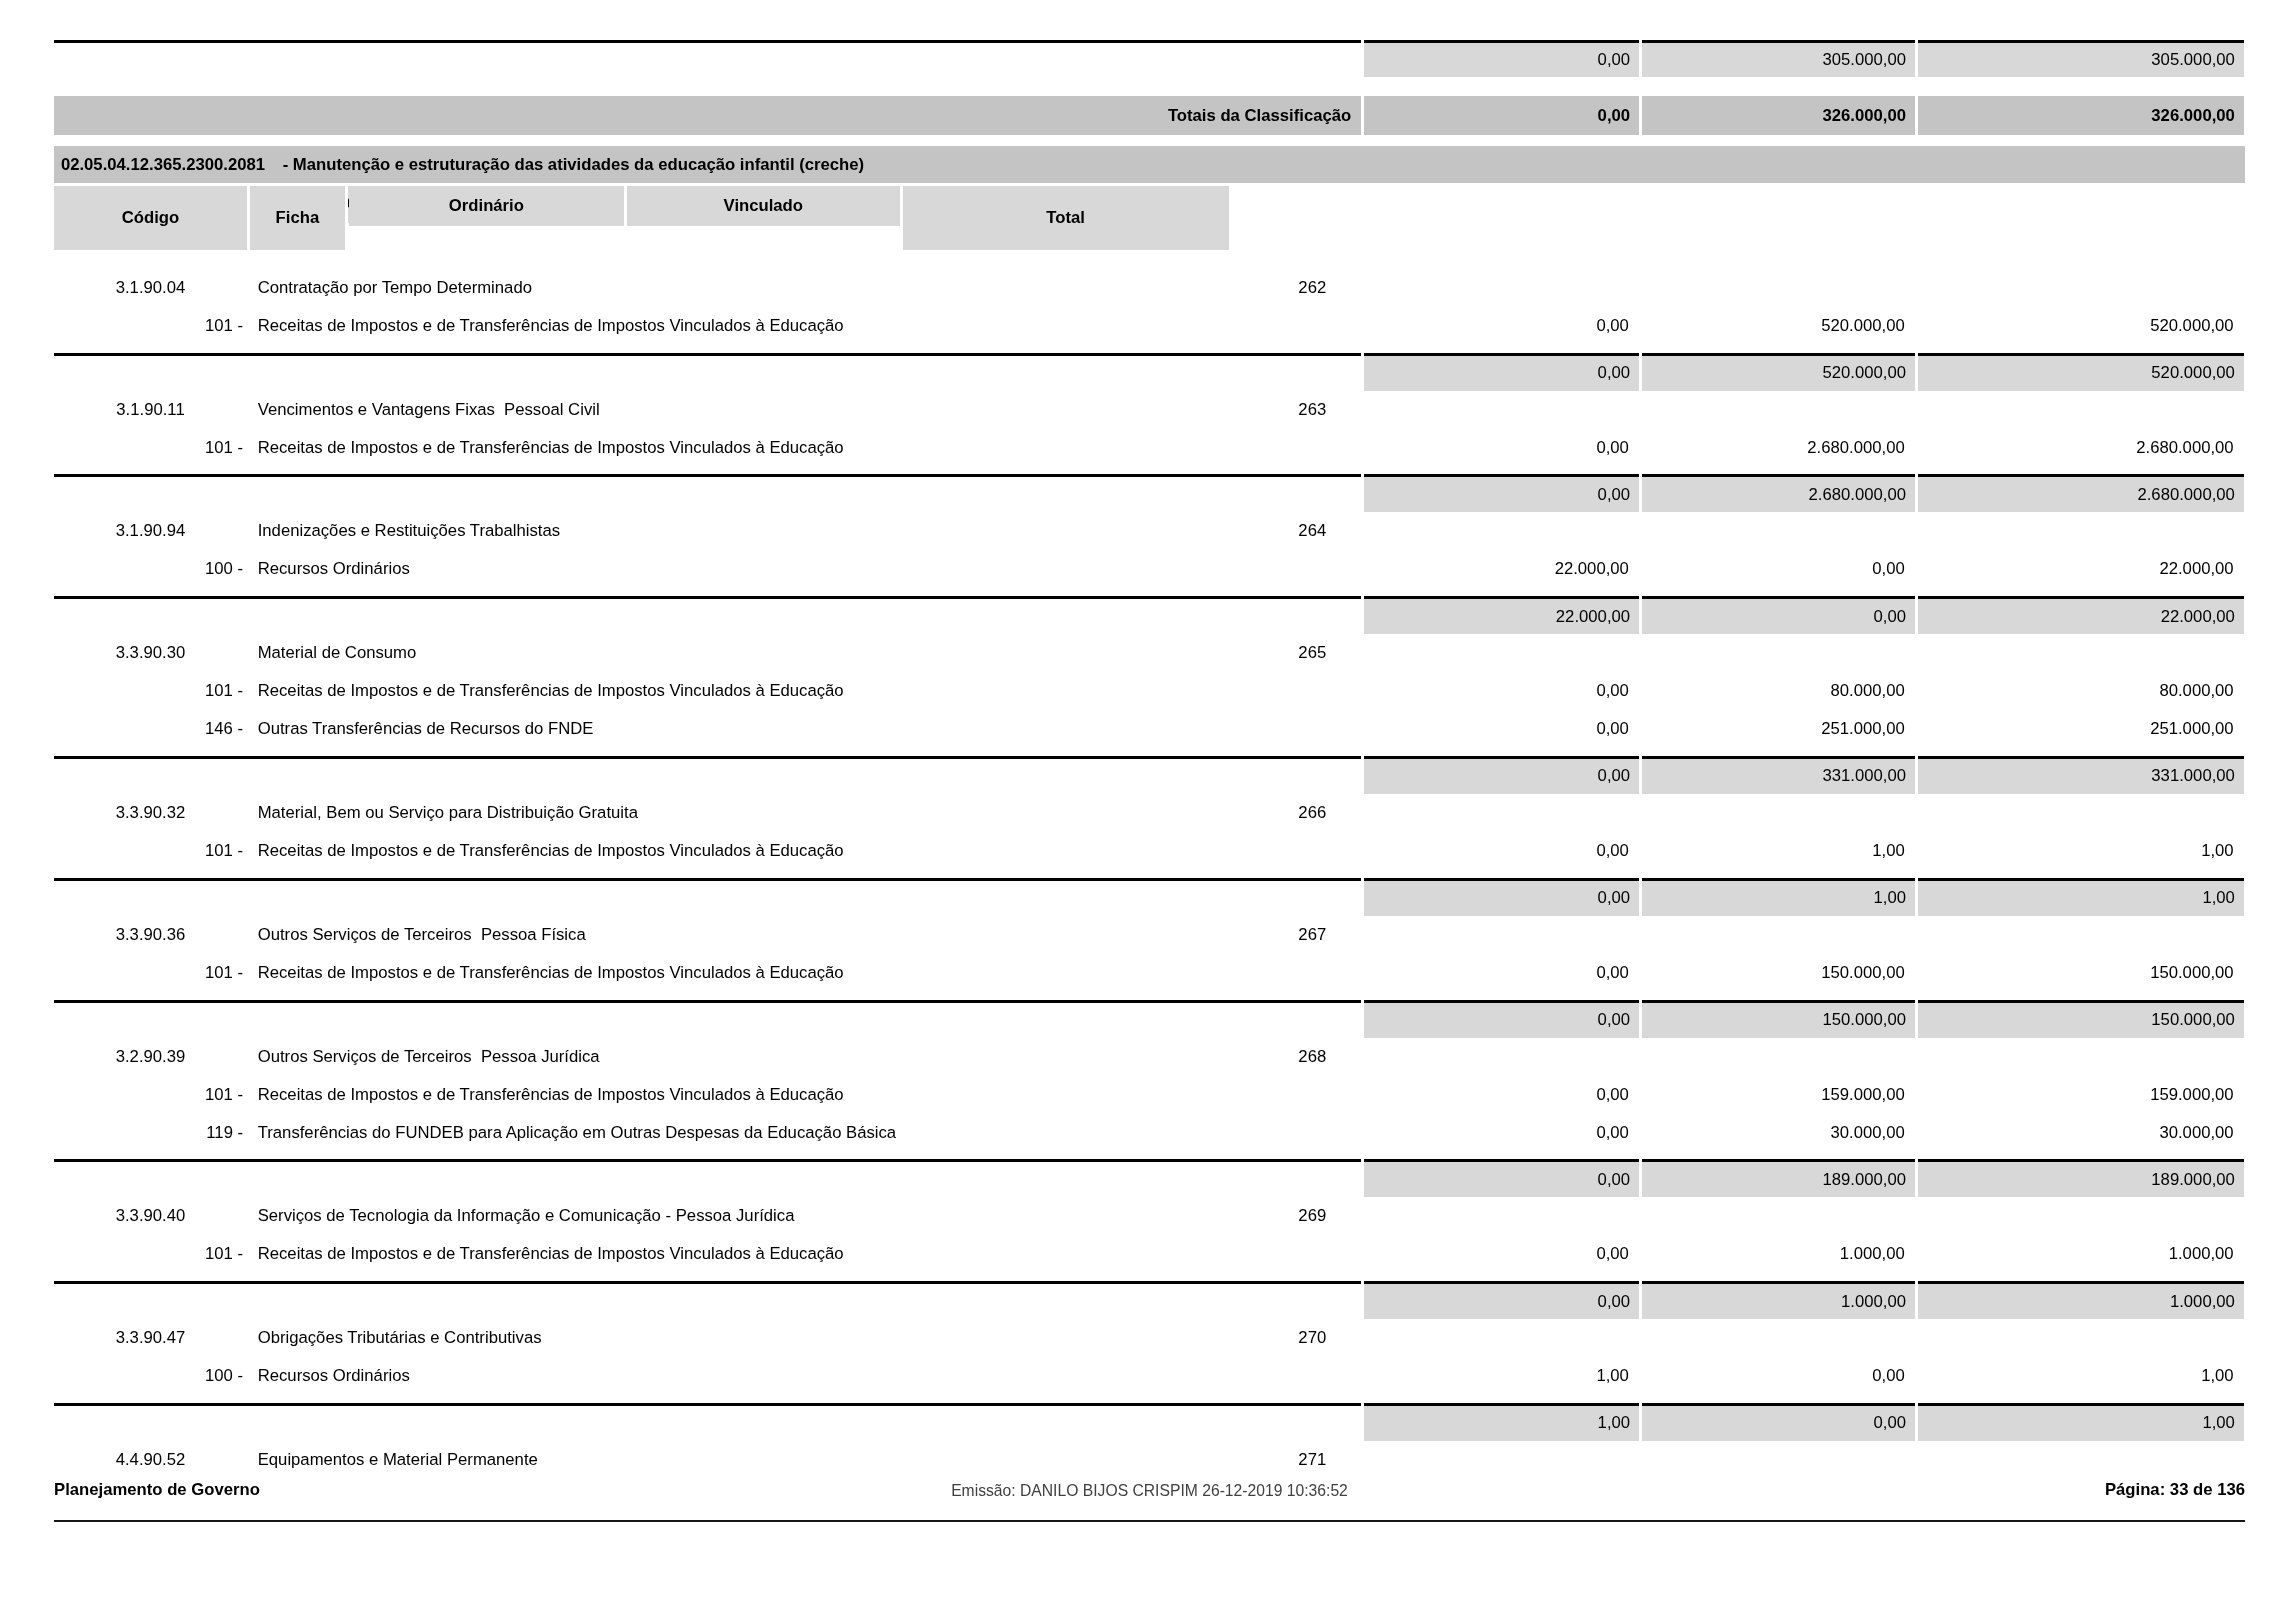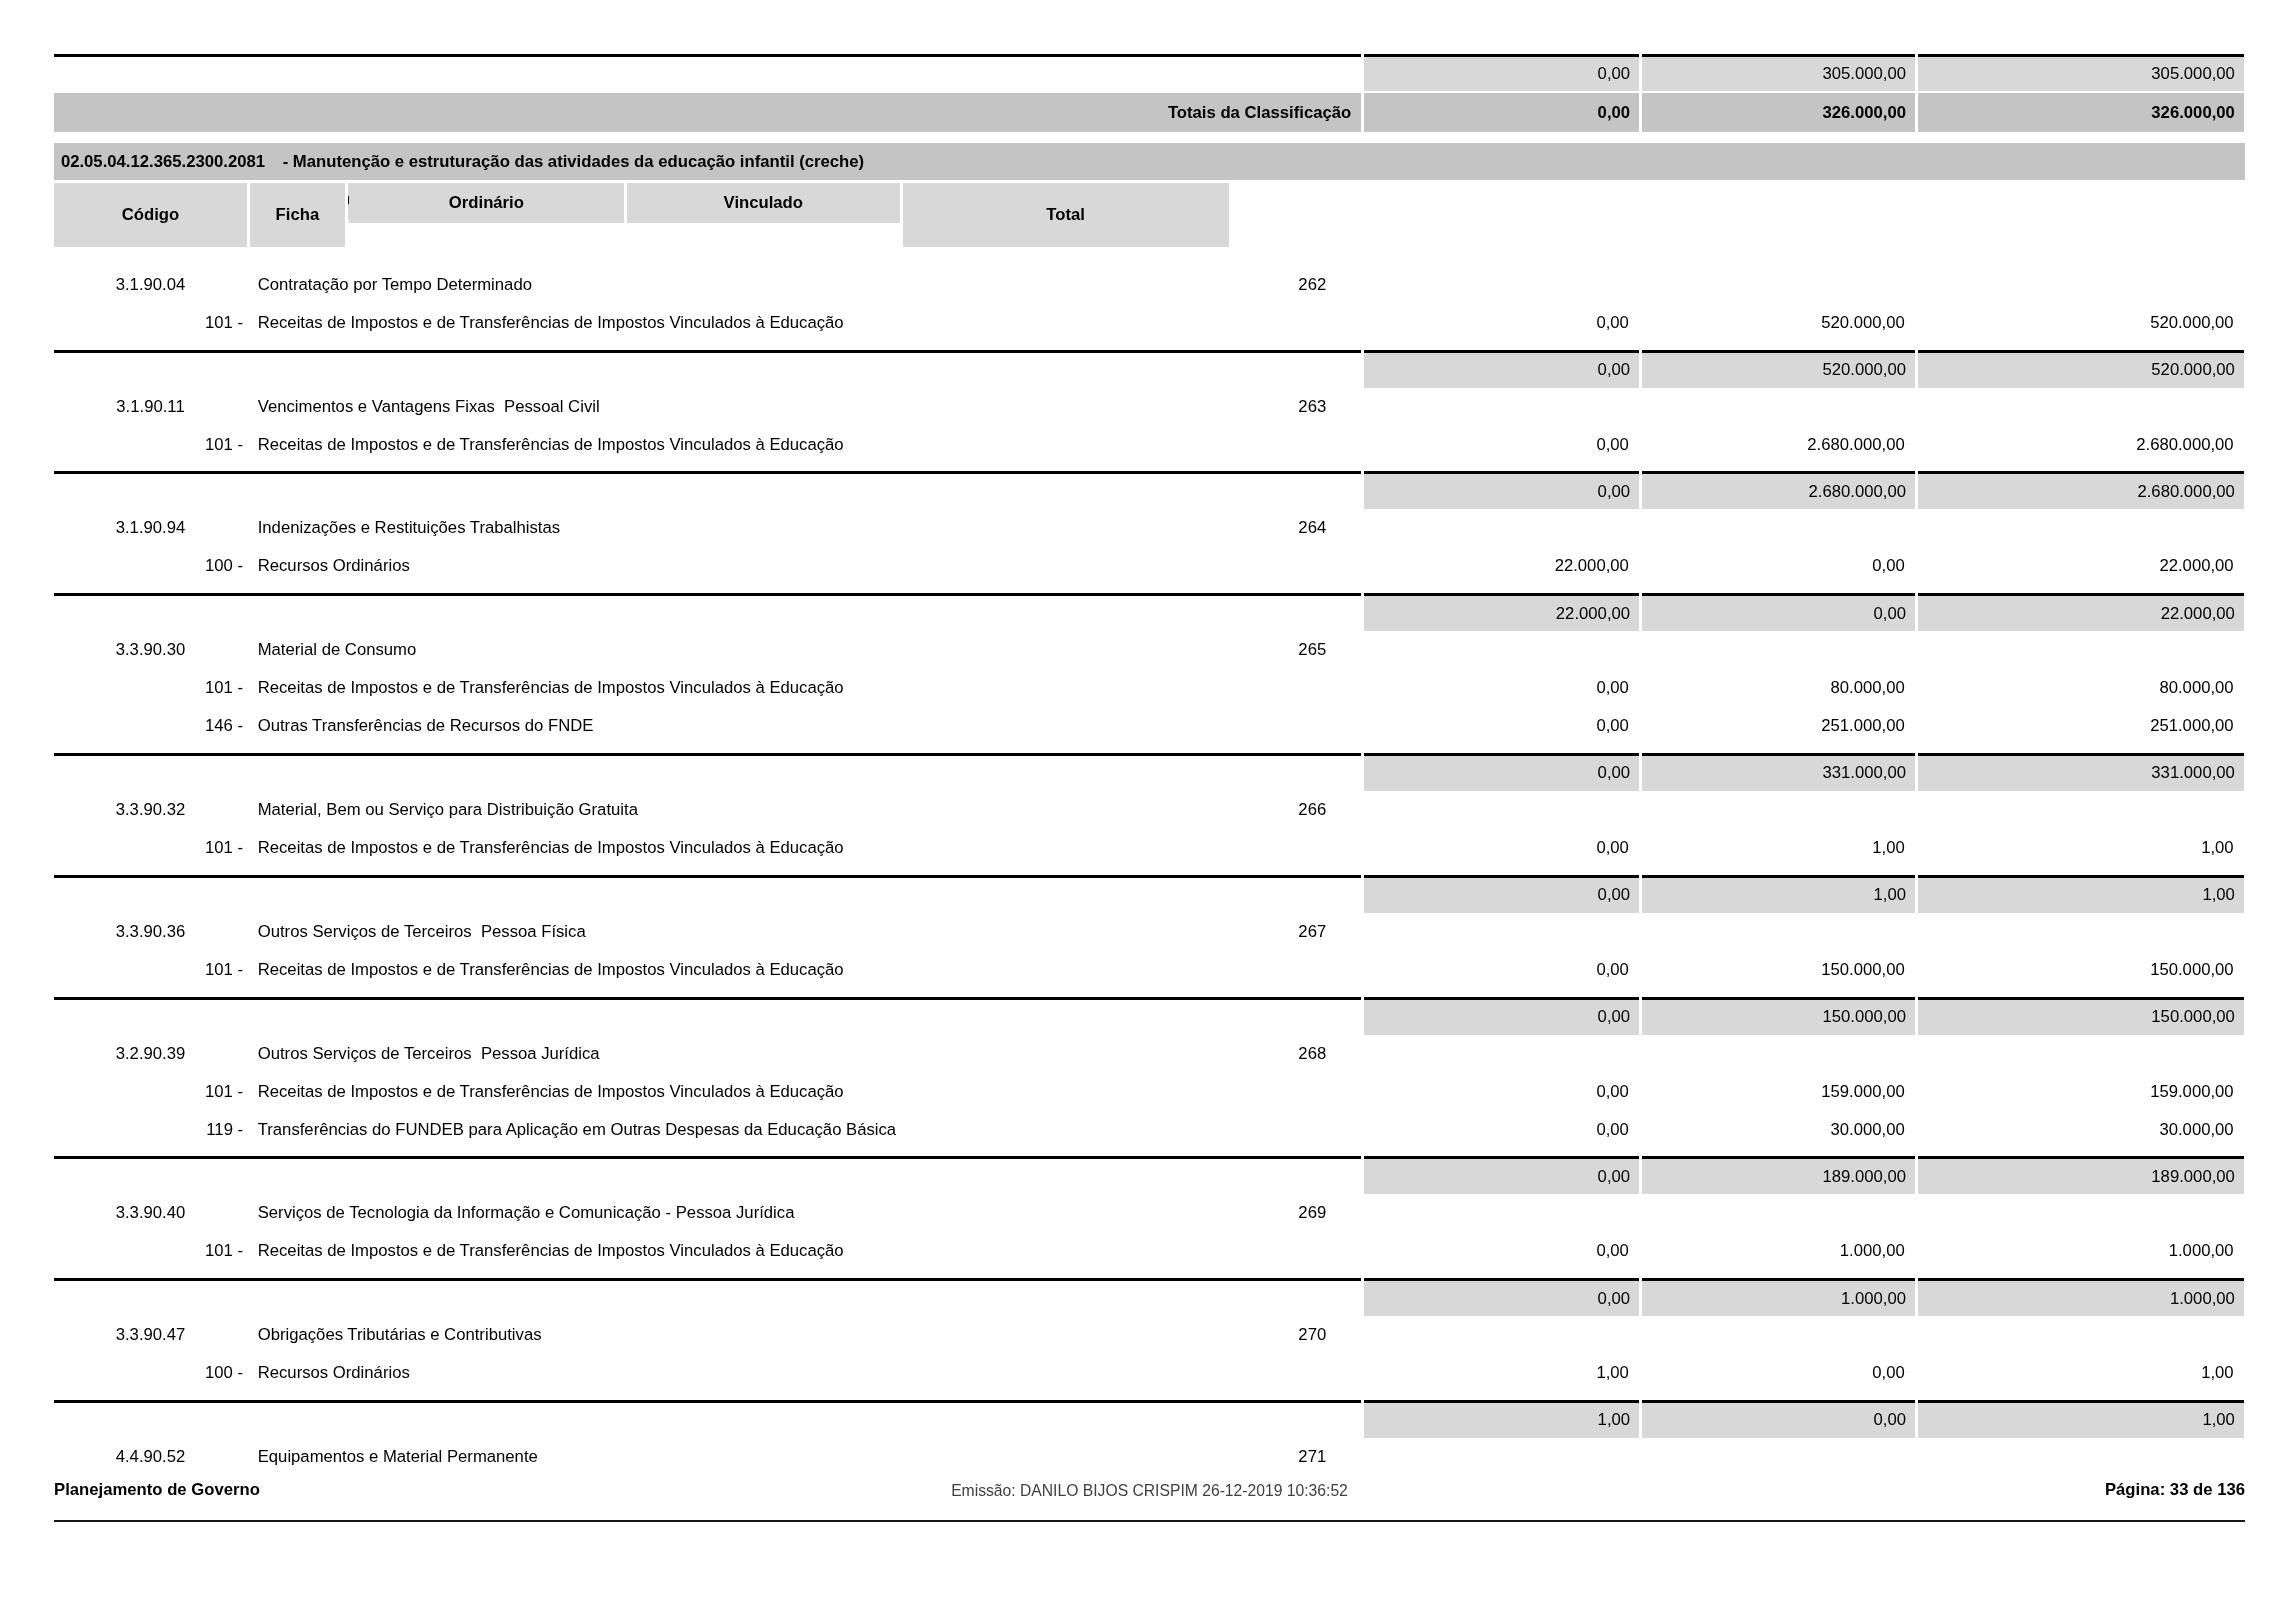--- a/index.html
+++ b/index.html
@@ -4,40 +4,40 @@
 <style>
   html,body{margin:0;padding:0;background:#ffffff;}
   .page{
     position:relative;
     width:2293px;height:1620px;
     background:#ffffff;
     font-family:"Liberation Sans", sans-serif;
     font-size:16.7px;color:#000;
     overflow:hidden;
   }
-  .report{position:absolute;left:54px;top:54px;width:2191px;}
+  .report{position:absolute;left:54px;top:40px;width:2191px;}
   .row{display:flex;column-gap:2.9px;}
   .cell{box-sizing:border-box;display:flex;align-items:center;overflow:hidden;white-space:nowrap;}
   .c1{width:193px;}
   .c2{width:1012px;}
   .c3{width:95px;}
   .c4{width:275px;}
   .c5{width:273px;}
   .c6{width:326px;}
   .left-span{width:1307px;}
   .vgroup{width:552px;display:flex;flex-direction:row;row-gap:2.9px;}
   .num{justify-content:flex-end;padding-right:8.8px;}
   .desc{padding-left:7.8px;}
   .center{justify-content:center;}
   .bg-light{background:#d8d8d8;}
   .bg-dark{background:#c4c4c4;}
   .topline > .cell{border-top:3.9px solid #000;}
 
   .carry-row{height:37px;}
-  .totals-row{margin-top:2px;height:39px;font-weight:700;}
+  .totals-row{margin-top:19px;height:39px;font-weight:700;}
   .totals-row .left-span{justify-content:flex-end;padding-right:9.8px;}
 
   .section-bar{
     margin-top:11px;height:37px;background:#c4c4c4;
     display:flex;align-items:center;padding-left:6.9px;
     font-weight:700;box-sizing:border-box;white-space:nowrap;
   }
   .section-bar .sep-title{margin-left:17.6px;}
 
   .thead{margin-top:2.9px;height:80px;}

